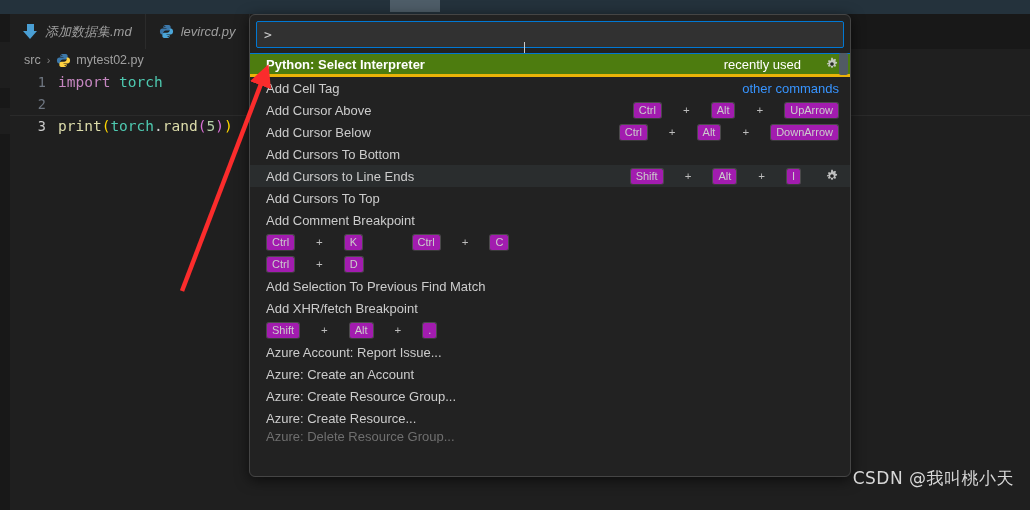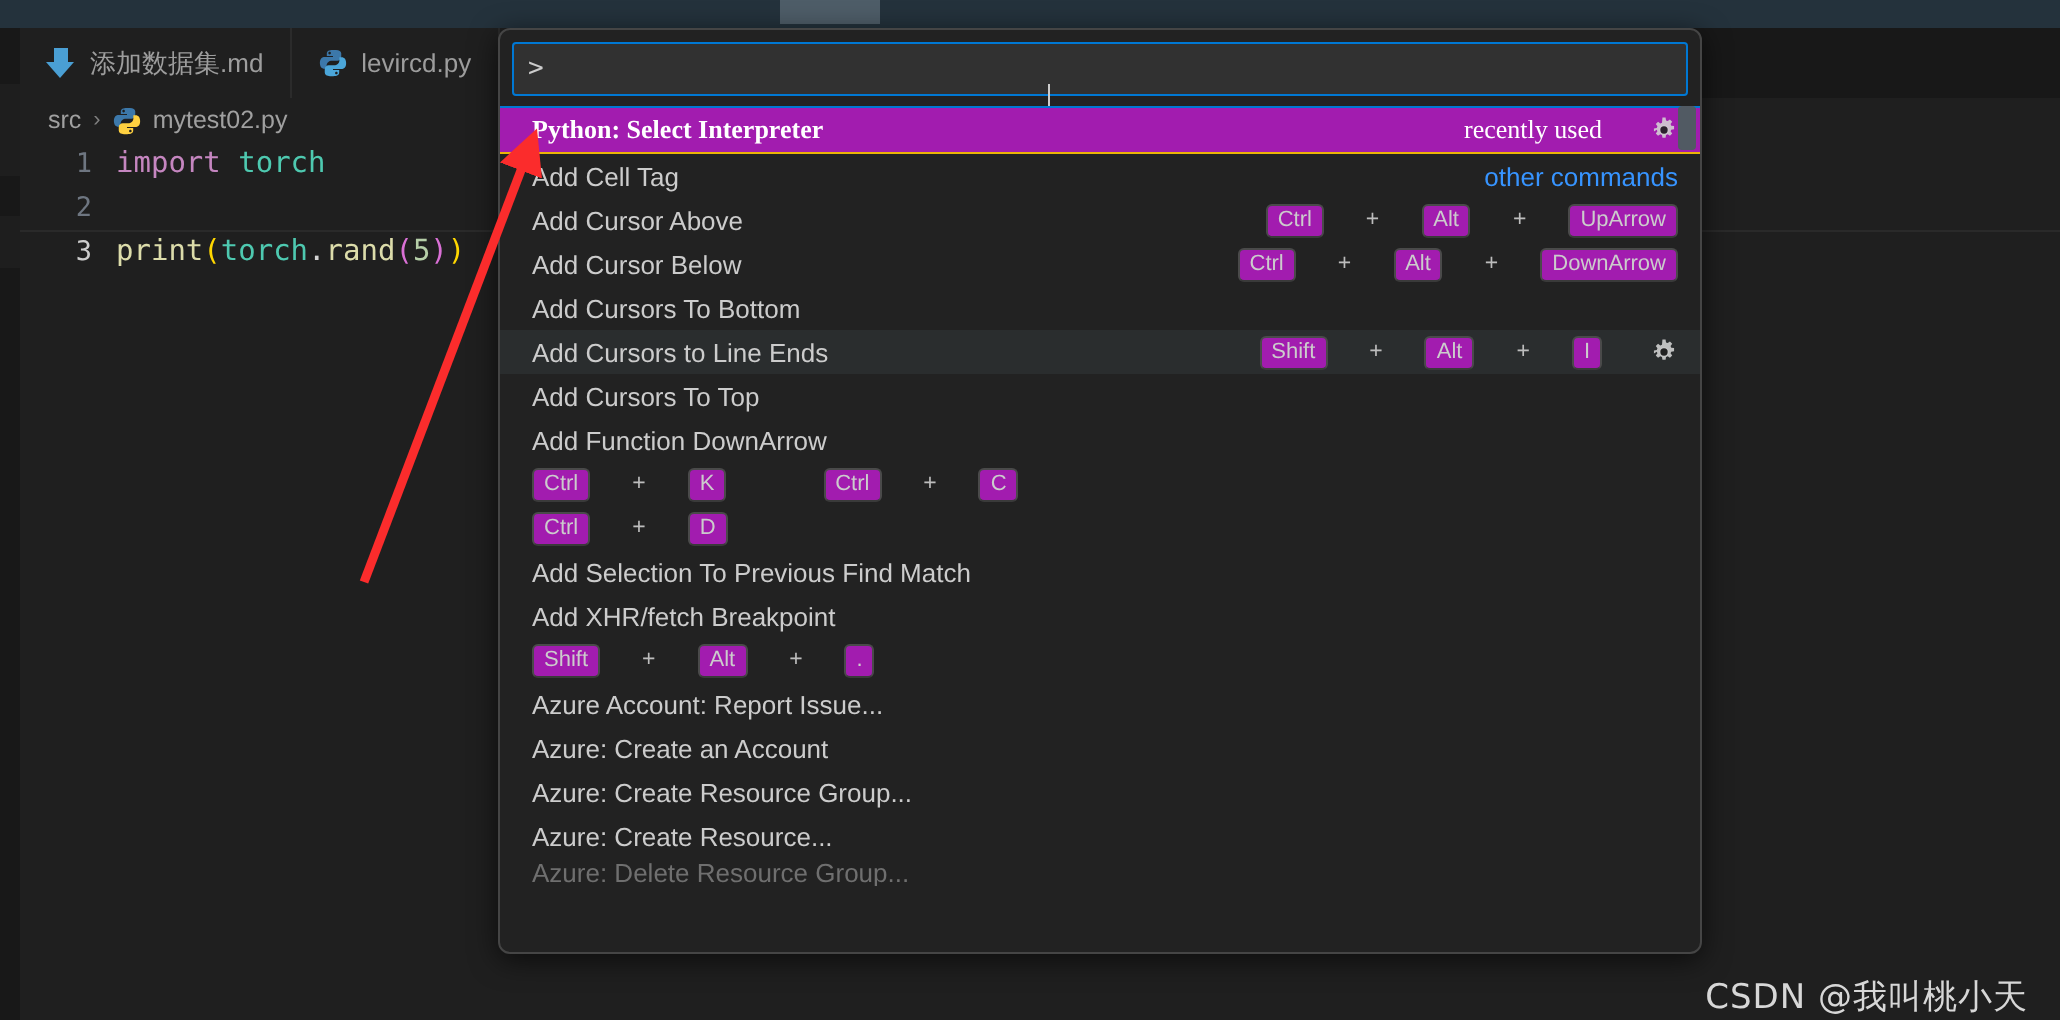--- a/index.html
+++ b/index.html
@@ -71,20 +71,21 @@
     display: flex;
     align-items: center;
     gap: 7px;
     padding: 0 13px;
     height: 35px;
     background: #1f1f1f;
     border-right: 1px solid #2b2b2b;
     font-size: 13px;
     color: #9d9d9d;
     white-space: nowrap;
+    font-style: italic;
   }
   .tab.clipped { overflow: hidden; }
   .tab-label.green { color: #73c991; }
   .tab-badge { color: #73c991; font-size: 12.5px; margin-left: 2px; }
 
   .icon-md {
     width: 15px; height: 15px;
     display: inline-block;
     flex: none;
     position: relative;
@@ -214,27 +215,26 @@
   .row {
     display: flex;
     align-items: center;
     height: 22px;
     padding: 0 11px 0 16px;
     font-size: 13px;
     color: #cccccc;
     white-space: nowrap;
   }
   .row.selected {
-    background: #a21caf;
+    background: #4d7c0f;
     border-top: 1px solid #0078d4;
-    border-bottom: 1px solid #eab308;
+    border-bottom: 3px solid #eab308;
     height: 24px;
     color: #ffffff;
     font-weight: bold;
-    font-family: Liberation Serif, serif;
   }
   .row.hovered { background: #2a2d2e; }
   .row .lbl { flex: 1; overflow: hidden; }
   .row .right {
     display: flex;
     align-items: center;
     gap: 20px;
     flex: none;
   }
   .group-label {
@@ -287,21 +287,21 @@
   .arrow-svg {
     position: absolute;
     top: 0; left: 0;
     width: 1030px; height: 510px;
     pointer-events: none;
   }
 
   
   .watermark {
     position: absolute;
-    right: 16px; bottom: 0;
+    right: 16px; bottom: 20px;
     font-size: 17px;
     color: #d7d7d7;
     letter-spacing: 0.5px;
     font-family: "DejaVu Sans", "Liberation Sans", sans-serif;
   }
 </style>
 </head>
 <body>
 
 <div id="app">
@@ -439,21 +439,21 @@
                 <circle cx="8" cy="8" r="2.1" fill="#222"></circle>
               </svg>
             </span>
           </span>
         </div>
         <div class="row">
           <span class="lbl">Add Cursors To Top</span>
           <span class="right"></span>
         </div>
         <div class="row">
-          <span class="lbl">Add Function DownArrow</span>
+          <span class="lbl">Add Comment Breakpoint</span>
           <span class="right"></span>
         </div>
         <div class="row">
           <span class="right">
             <span class="key">Ctrl</span>
             <span class="plus">+</span>
             <span class="key">K</span>
             <span class="plus">&nbsp;&nbsp;</span>
             <span class="key">Ctrl</span>
             <span class="plus">+</span>

